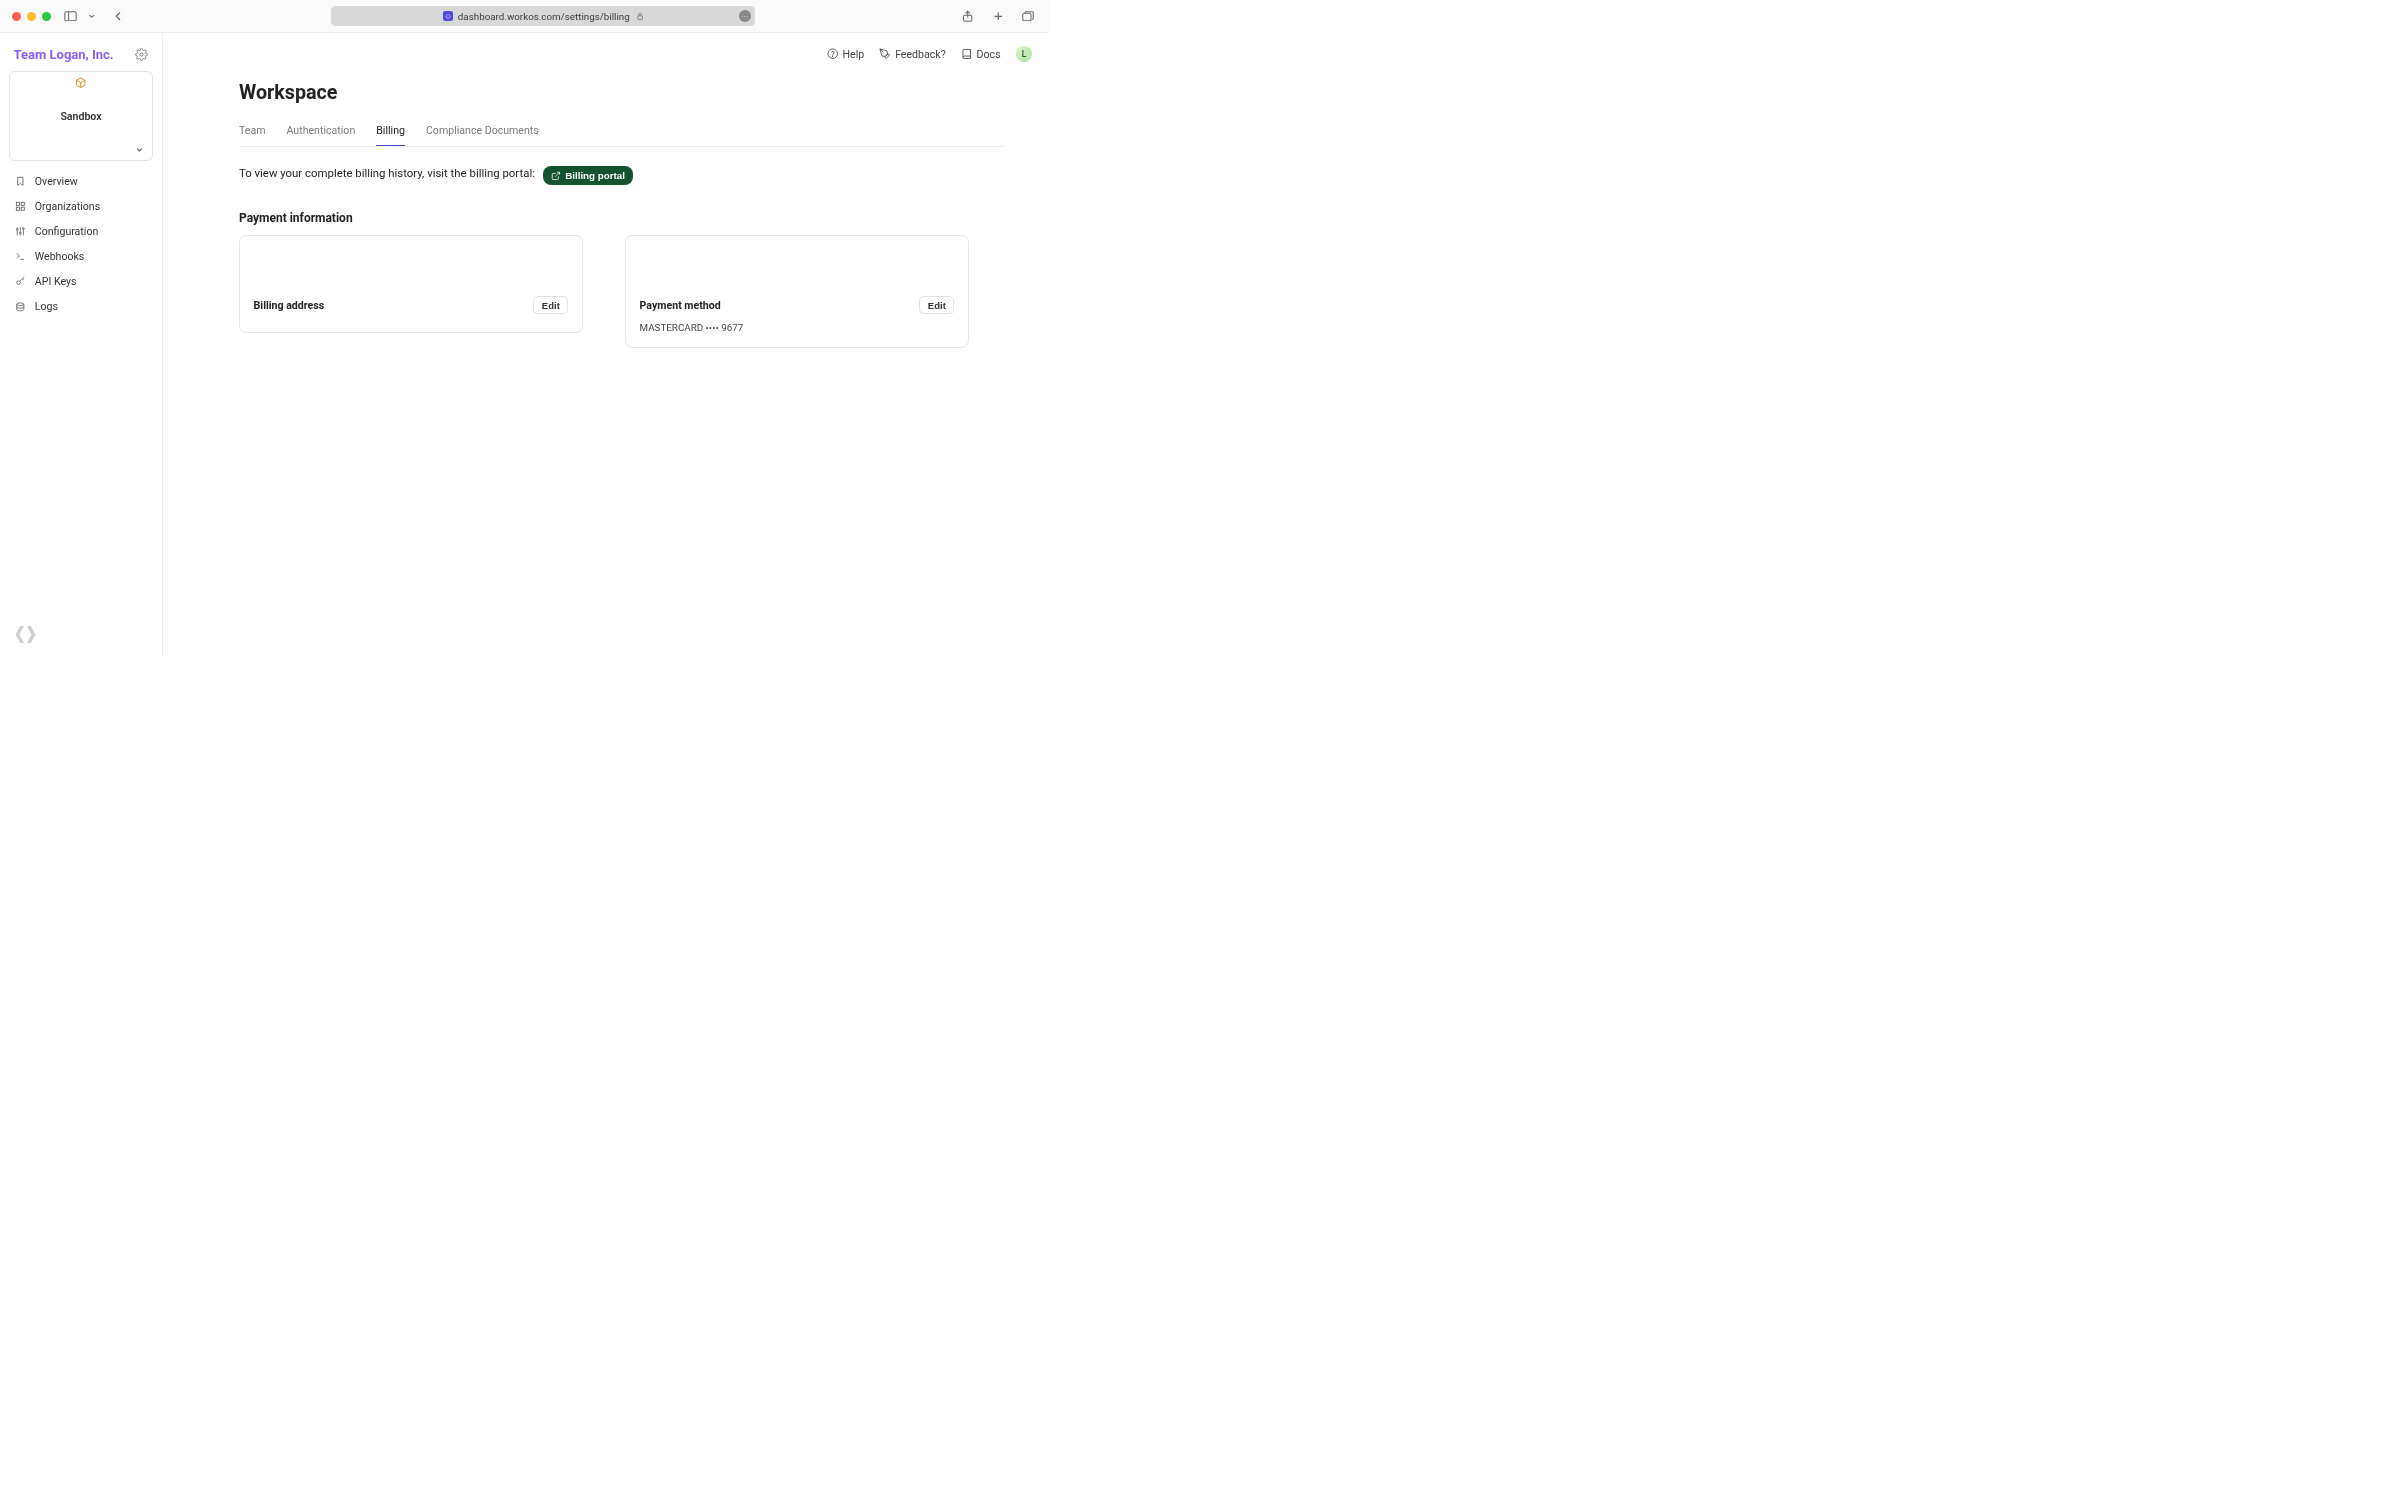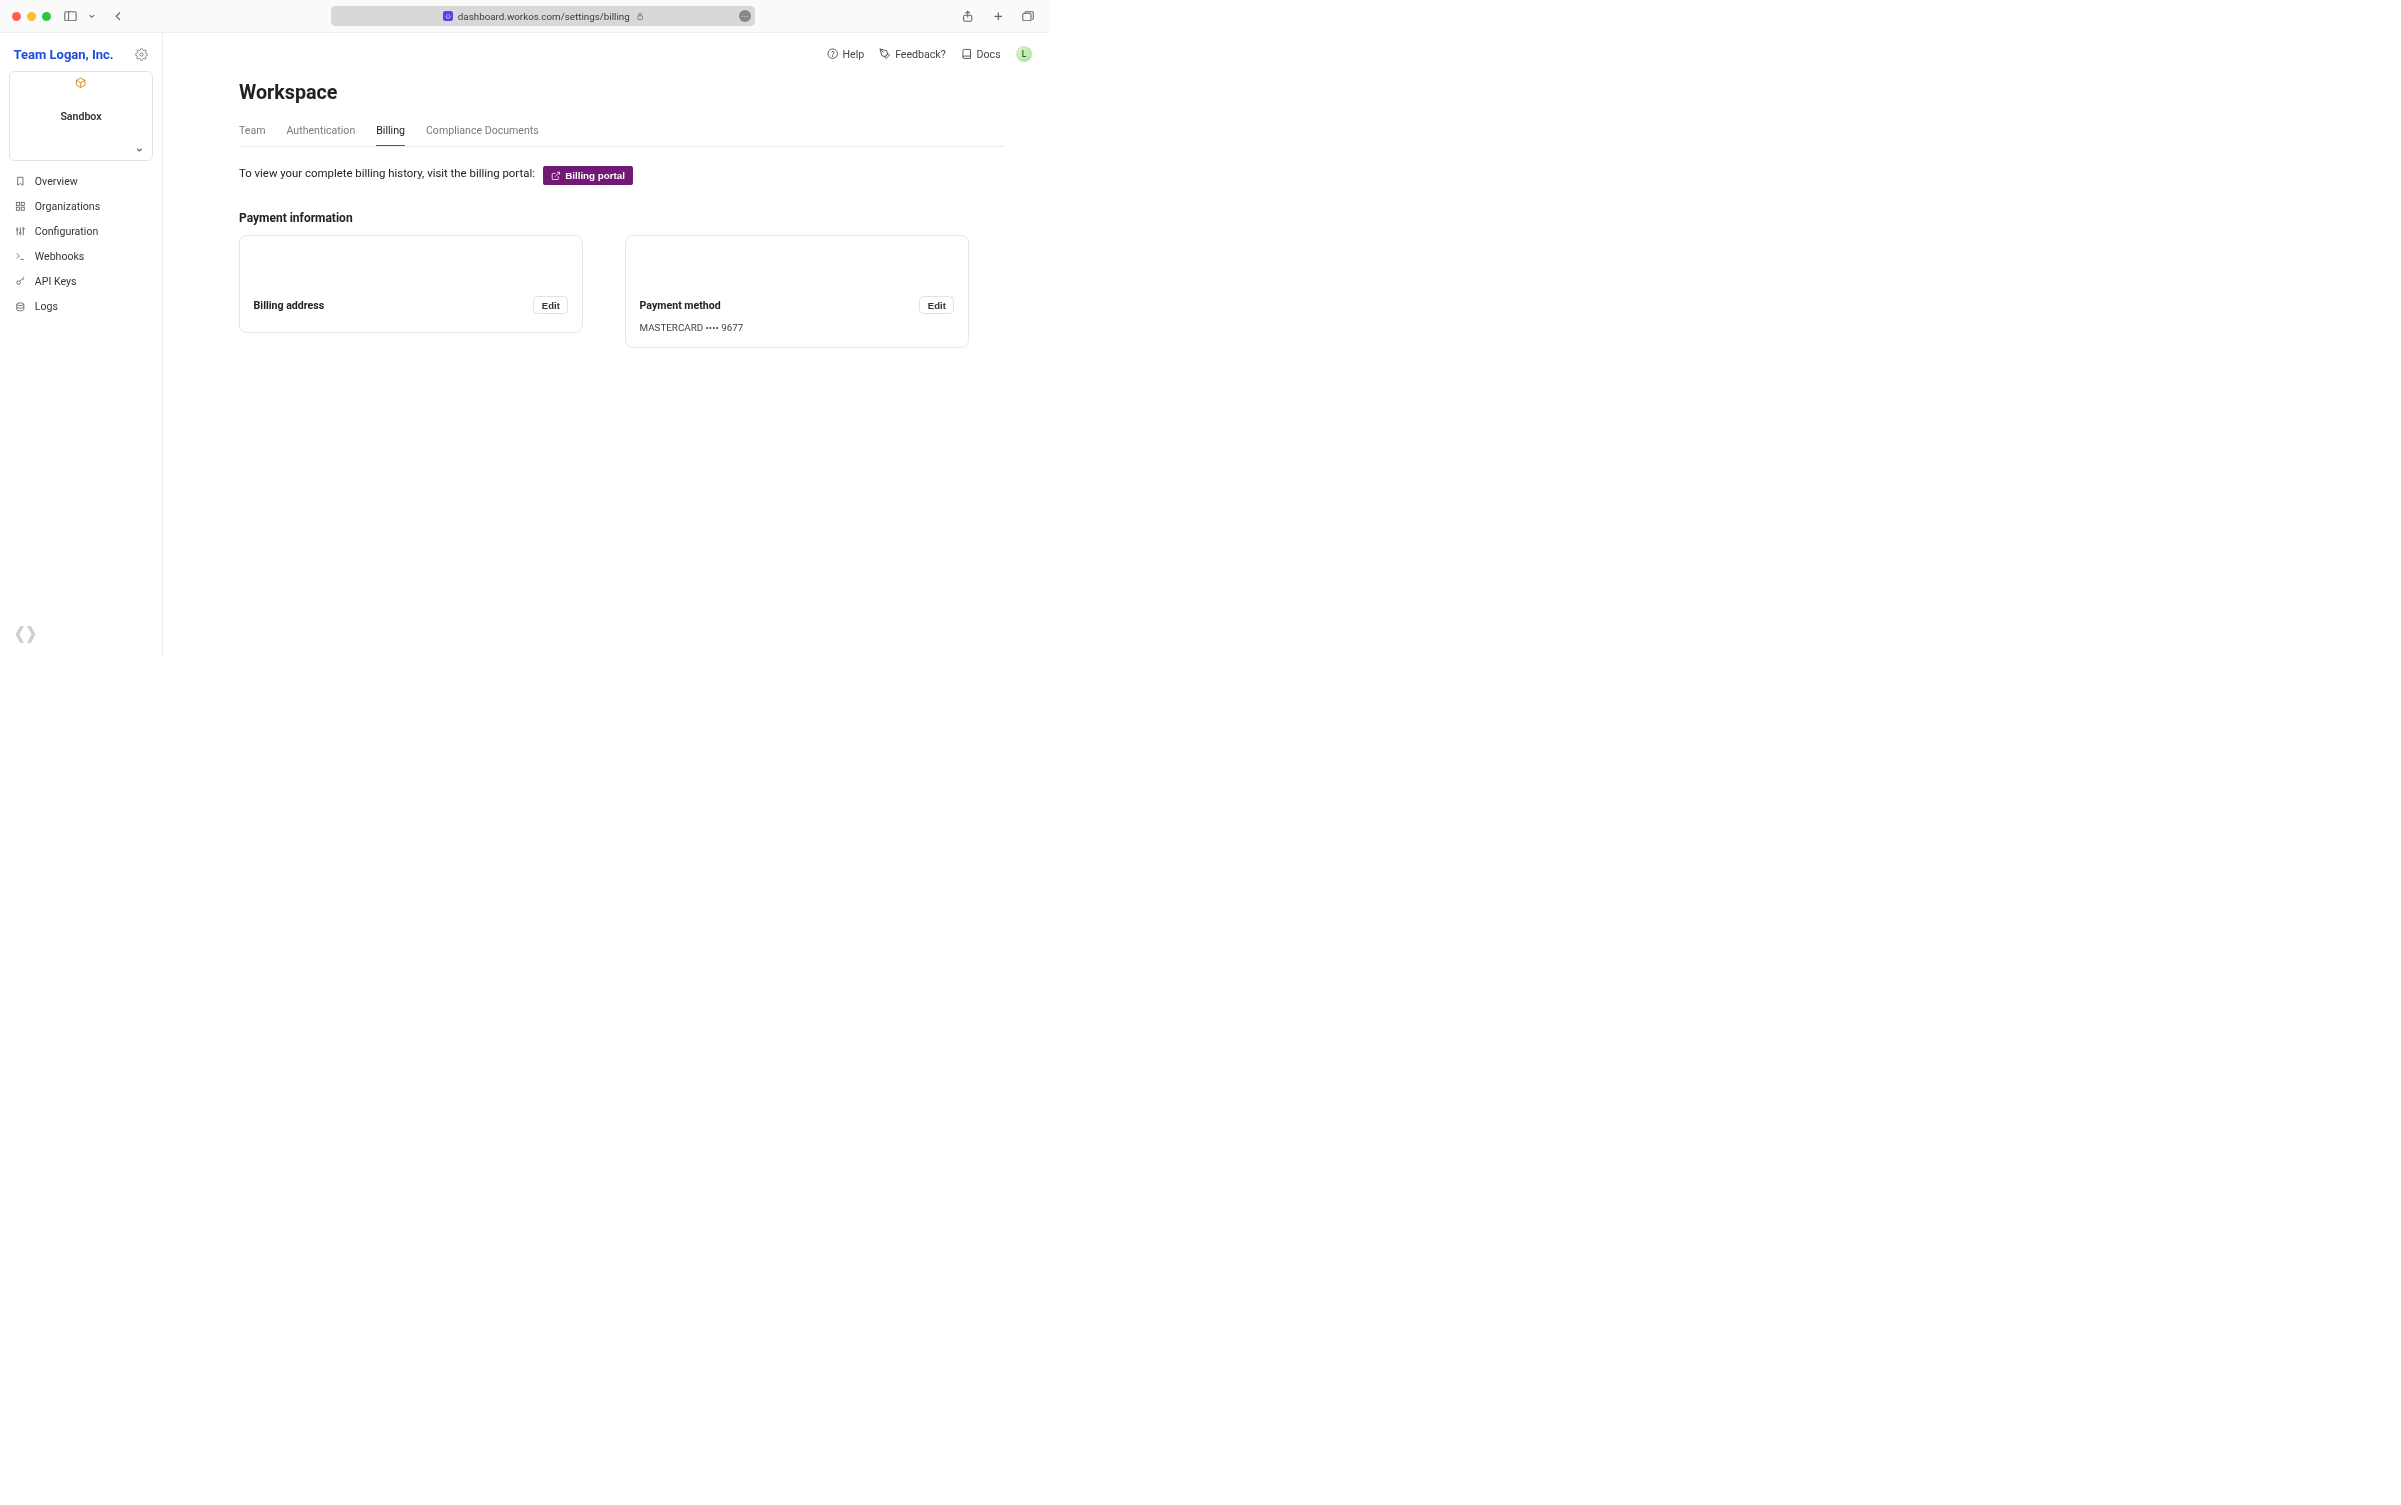--- a/index.html
+++ b/index.html
@@ -67,21 +67,21 @@
 
     
     .sidebar {
       width: 163px;
       border-right: 0.8px solid #ececec;
       padding: 10.6px 7.6px;
       display:flex; flex-direction:column;
       position:relative;
     }
     .team-row { display:flex; align-items:center; justify-content:space-between; padding: 3px 6px 9px 6px; }
-    .team-name { font-weight:700; font-size:13px; color:#1d4ed8; }
+    .team-name { font-weight:700; font-size:13px; color:#8b5cf6; }
     .gear-icon { color:#777; }
 
     .env-select {
       display:flex; align-items:center; gap:22px;
       border:0.8px solid #e1e1e1; border-radius:6px;
       padding:5.3px 7.6px; margin: 0 1.5px 9px 1.5px;
       color:#333; font-weight:600; font-size:10.6px;
       background:#fff;
       cursor:pointer;
       flex-direction:column;
@@ -120,22 +120,22 @@
     .page-title { font-size:19.7px; font-weight:700; color:#222; margin-top:6px; margin-bottom:13.6px;}
 
     .tabs { display:flex; gap:21px; border-bottom:0.8px solid #ececec; }
     .tab { padding: 6px 0 9px 0; color:#7a7a7a; cursor:pointer; font-size:10.6px; }
     .tab.active { color:#1b1b1b; font-weight:400; border-bottom:1.5px solid #5046e5; margin-bottom:-0.8px; padding-bottom:0;}
 
     .billing-intro { margin-top:19.7px; font-size:11.4px; color:#222; }
     .billing-intro-row { display:flex; align-items:flex-start; gap:7.6px; }
     .btn-primary {
       display:inline-flex; align-items:center; gap:4.5px;
-      background:#701a75; color:#fff; border:none;
-      padding:3.8px 8.3px; border-radius:2px; font-size:9.8px; font-weight:600;
+      background:#14532d; color:#fff; border:none;
+      padding:3.8px 8.3px; border-radius:8px; font-size:9.8px; font-weight:600;
       cursor:pointer;
     }
     .btn-primary .ext { display:inline-flex; }
 
     .section-title { font-size:12px; font-weight:700; color:#222; margin-top:26px; margin-bottom:10.6px;}
 
     .cards-row { display:flex; gap:42px; align-items:flex-start; }
     .card {
       border:0.8px solid #e6e6e6; border-radius:7.6px;
       padding:12px 13.6px; flex:1; max-width:344px;

